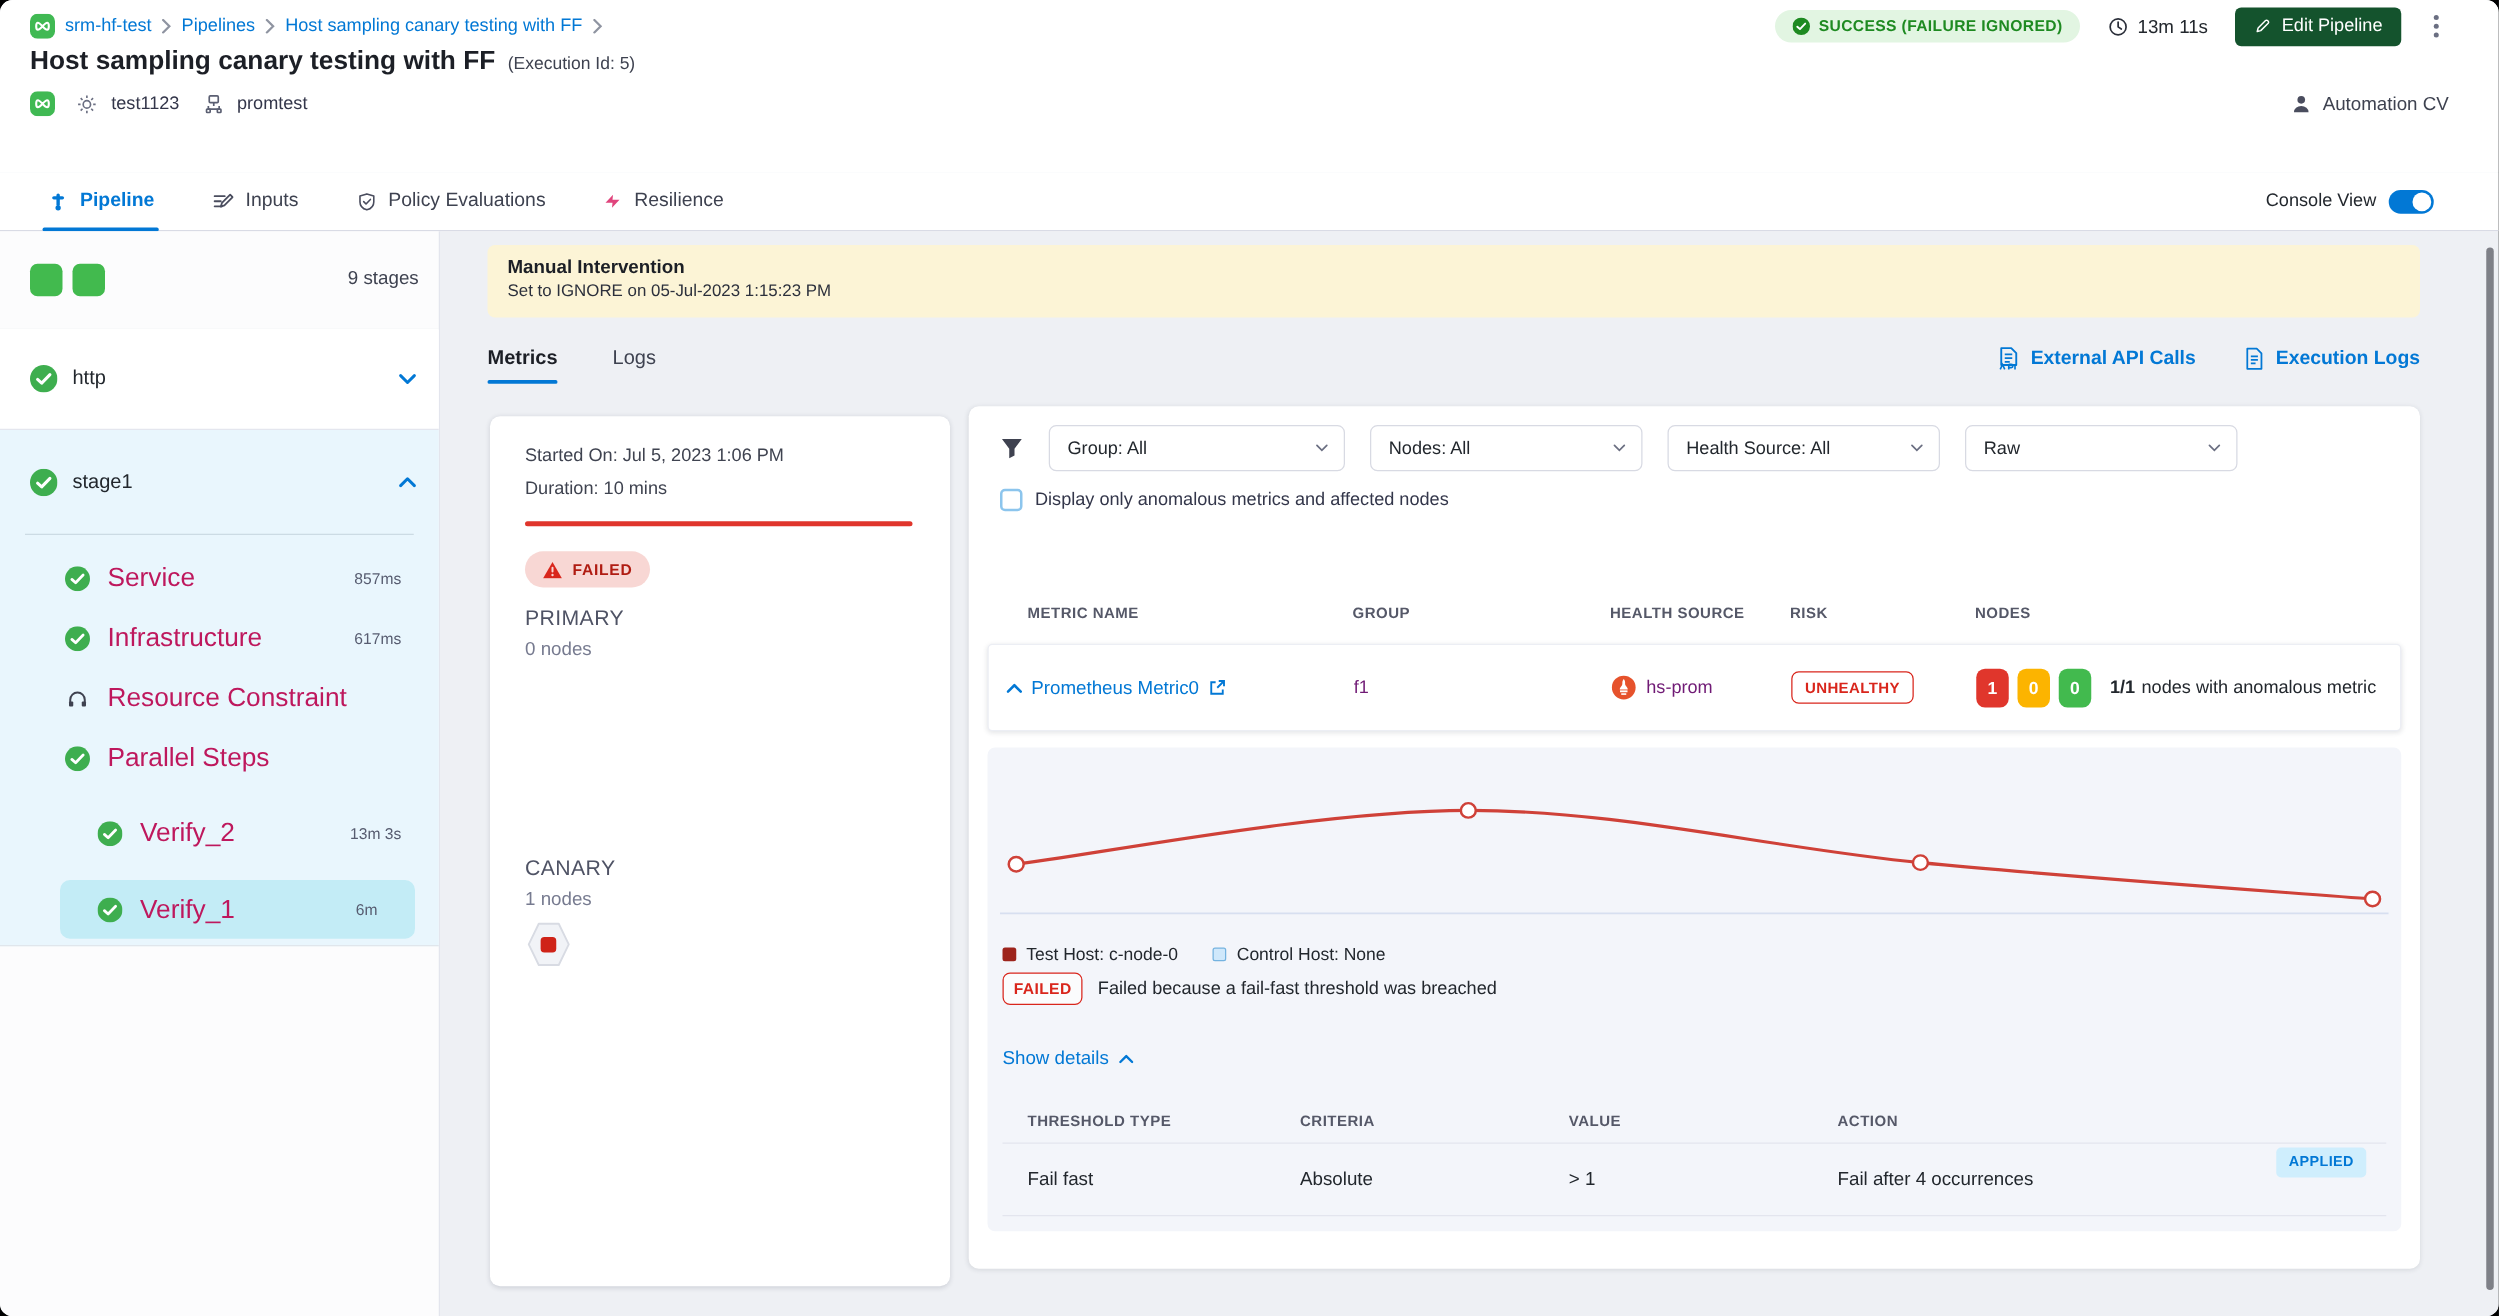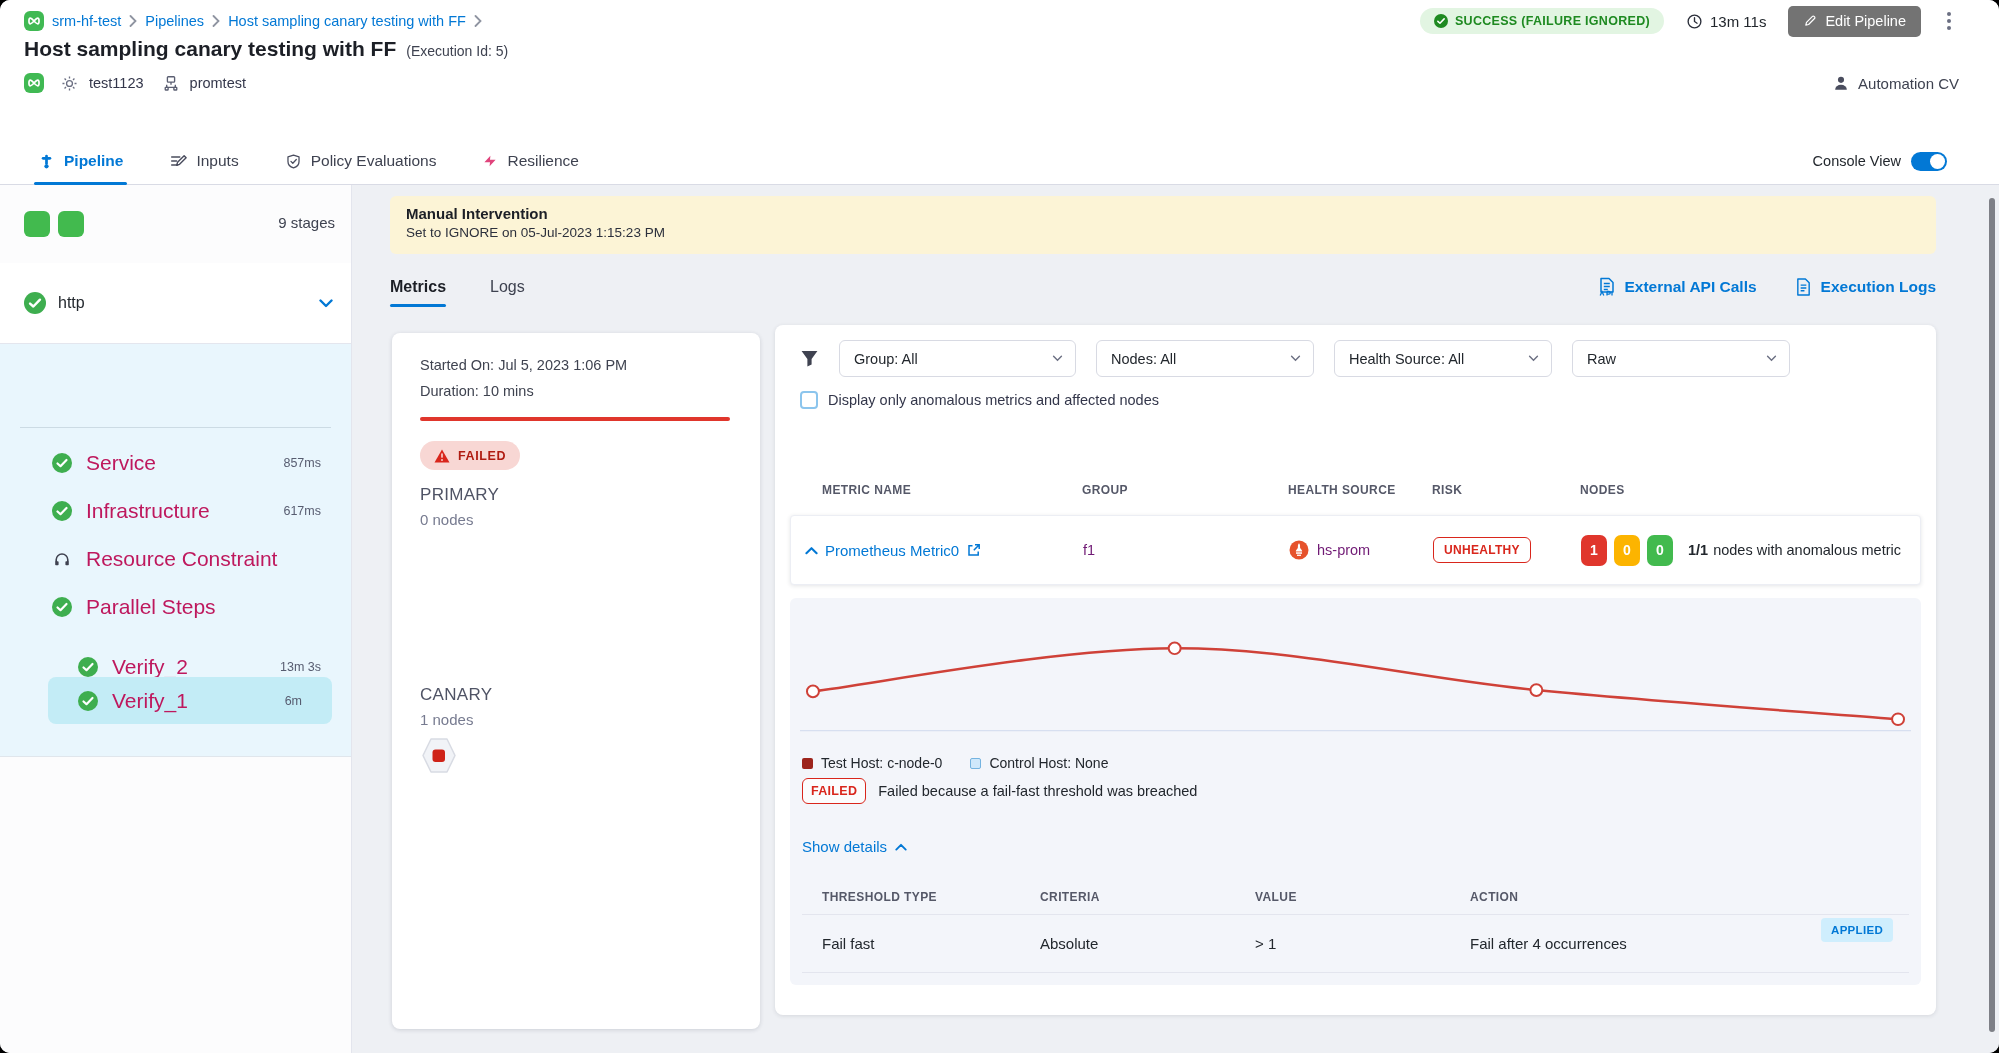--- a/index.html
+++ b/index.html
@@ -7,21 +7,21 @@
           border-radius:10px;font-family:"Liberation Sans",sans-serif;color:#22272d;}
   
   .top-header{position:absolute;top:0;left:0;right:0;height:138px;background:#fff;}
   .crumb-row{position:absolute;top:8px;left:24px;right:44px;height:26px;display:flex;align-items:center;gap:8px;}
   .crumb-link{color:#0278d5;font-size:14.5px;cursor:pointer;}
   .crumb-sep{display:flex;align-items:center;color:#8f94a1;}
   .crumb-right{margin-left:auto;display:flex;align-items:center;gap:22px;}
   .status-pill{display:inline-flex;align-items:center;gap:7px;background:#e2f5e2;color:#1e8a21;
                font-size:12.5px;font-weight:700;letter-spacing:.3px;padding:6px 14px;border-radius:14px;}
   .elapsed{display:flex;align-items:center;gap:7px;font-size:15px;color:#22272d;font-weight:500;}
-  .edit-btn{display:inline-flex;align-items:center;gap:8px;background:#737373;color:#fff;border:none;
+  .edit-btn{display:inline-flex;align-items:center;gap:8px;background:#14532d;color:#fff;border:none;
             font-size:14.5px;font-weight:500;height:31px;padding:0 15px;border-radius:5px;cursor:pointer;
             font-family:"Liberation Sans",sans-serif;}
   .kebab{display:flex;flex-direction:column;gap:3px;cursor:pointer;padding:4px;}
   .kebab i{width:4px;height:4px;border-radius:50%;background:#6b6f82;display:block;}
   .title-row{position:absolute;top:37px;left:24px;display:flex;align-items:baseline;gap:10px;}
   .exec-title{font-size:21px;font-weight:700;color:#1c1f26;}
   .exec-id{font-size:14px;color:#3e4250;}
   .meta-row{position:absolute;top:70px;left:24px;right:40px;height:26px;display:flex;align-items:center;gap:10px;}
   .meta-label{font-size:14.5px;color:#33364a;}
   .meta-right{margin-left:auto;display:flex;align-items:center;gap:8px;font-size:15px;color:#3e4250;}
@@ -302,20 +302,34 @@
         </span>
       <span class="nm">http</span>
       <span class="chev icon">
           <svg width="14" height="9" viewBox="0 0 14 9">
             <path d="M1.5 1.5 L7 7 L12.5 1.5" fill="none" stroke="currentColor" stroke-width="2.4" stroke-linecap="round" stroke-linejoin="round"></path>
           </svg>
         </span>
     </div>
 
     <div class="stage1-block">
+      <div class="stage-row row-stage1">
+        <span class="icon">
+            <svg width="22" height="22" viewBox="0 0 20 20">
+              <circle cx="10" cy="10" r="10" fill="#3eae4f"></circle>
+              <path d="M5.5 10.5 L8.5 13.2 L14.5 7" stroke="#fff" stroke-width="2.2" fill="none" stroke-linecap="round" stroke-linejoin="round"></path>
+            </svg>
+          </span>
+        <span class="nm">stage1</span>
+        <span class="chev icon">
+            <svg width="14" height="9" viewBox="0 0 14 9" style="transform:rotate(180deg)">
+              <path d="M1.5 1.5 L7 7 L12.5 1.5" fill="none" stroke="currentColor" stroke-width="2.4" stroke-linecap="round" stroke-linejoin="round"></path>
+            </svg>
+          </span>
+      </div>
       <div class="stage1-div"></div>
 
       <div class="step" style="top:96px">
         <span class="icon">
             <svg width="20" height="20" viewBox="0 0 20 20">
               <circle cx="10" cy="10" r="10" fill="#3eae4f"></circle>
               <path d="M5.5 10.5 L8.5 13.2 L14.5 7" stroke="#fff" stroke-width="2.2" fill="none" stroke-linecap="round" stroke-linejoin="round"></path>
             </svg>
           </span>
         <span class="lbl">Service</span>
@@ -355,21 +369,21 @@
       <div class="step indent" style="top:300px">
         <span class="icon">
             <svg width="20" height="20" viewBox="0 0 20 20">
               <circle cx="10" cy="10" r="10" fill="#3eae4f"></circle>
               <path d="M5.5 10.5 L8.5 13.2 L14.5 7" stroke="#fff" stroke-width="2.2" fill="none" stroke-linecap="round" stroke-linejoin="round"></path>
             </svg>
           </span>
         <span class="lbl">Verify_2</span>
         <span class="dur">13m 3s</span>
       </div>
-      <div class="step selected" style="top:333px;height:47px">
+      <div class="step selected" style="top:360px;height:47px">
         <span class="icon">
             <svg width="20" height="20" viewBox="0 0 20 20">
               <circle cx="10" cy="10" r="10" fill="#3eae4f"></circle>
               <path d="M5.5 10.5 L8.5 13.2 L14.5 7" stroke="#fff" stroke-width="2.2" fill="none" stroke-linecap="round" stroke-linejoin="round"></path>
             </svg>
           </span>
         <span class="lbl">Verify_1</span>
         <span class="dur">6m</span>
       </div>
     </div>

